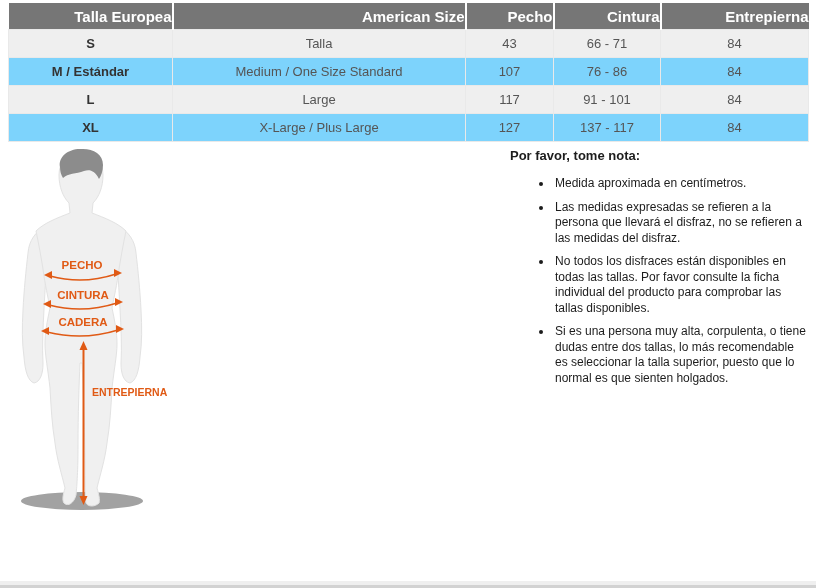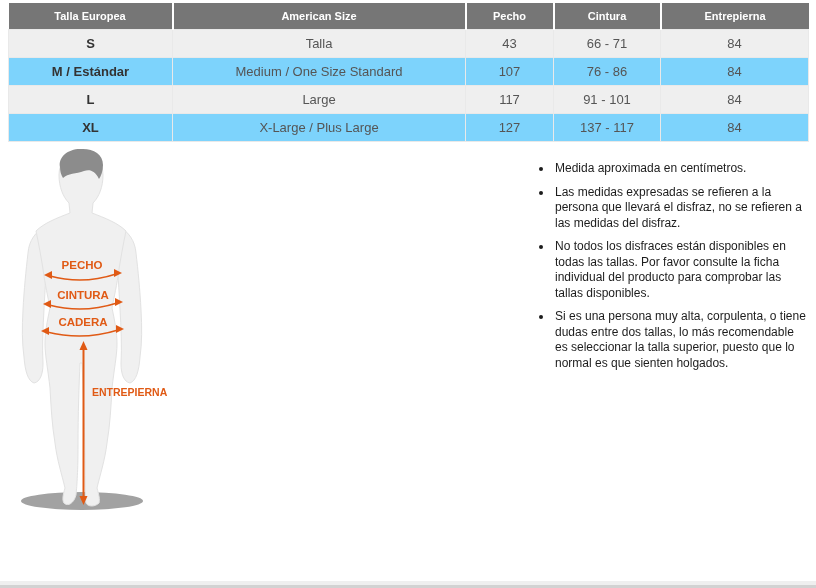--- a/index.html
+++ b/index.html
@@ -17,24 +17,24 @@
     position: absolute;
     left: 8px;
     top: 3px;
     width: 800px;
     border-collapse: collapse;
     table-layout: fixed;
   }
   .size-table th {
     background: #767676;
     color: #ffffff;
-    font-size: 11px;
+    font-size: 15px;
     font-weight: bold;
     height: 26px;
-    text-align: center;
+    text-align: right;
     border-right: 2px solid #ffffff;
     padding: 0;
   }
   .size-table th:last-child { border-right: none; }
   .size-table td {
     height: 27px;
     font-size: 13px;
     color: #555555;
     text-align: center;
     border: 1px solid #e9e9e9;
@@ -225,20 +225,21 @@
       <path d="M 124 184 L 116 180 L 116 188 Z" fill="#e05a15"></path>
 
       <line x1="83.5" y1="203" x2="83.5" y2="352" stroke="#e05a15" stroke-width="2"></line>
       <path d="M 83.5 196 L 79.5 205 L 87.5 205 Z" fill="#e05a15"></path>
       <path d="M 83.5 360 L 79.5 351 L 87.5 351 Z" fill="#e05a15"></path>
       <text class="measure-label" x="92" y="251" text-anchor="start" font-size="10.5" fill="#e05a15">ENTREPIERNA</text>
     </svg>
   </div>
 
   <div class="notes">
+    <div class="notes-title">Por favor, tome nota:</div>
     <ul class="notes-list">
       <li>Medida aproximada en centímetros.</li>
       <li>Las medidas expresadas se refieren a la persona que llevará el disfraz, no se refieren a las medidas del disfraz.</li>
       <li>No todos los disfraces están disponibles en todas las tallas. Por favor consulte la ficha individual del producto para comprobar las tallas disponibles.</li>
       <li>Si es una persona muy alta, corpulenta, o tiene dudas entre dos tallas, lo más recomendable es seleccionar la talla superior, puesto que lo normal es que sienten holgados.</li>
     </ul>
   </div>
 
   <div class="bottom-rule"></div>
 

